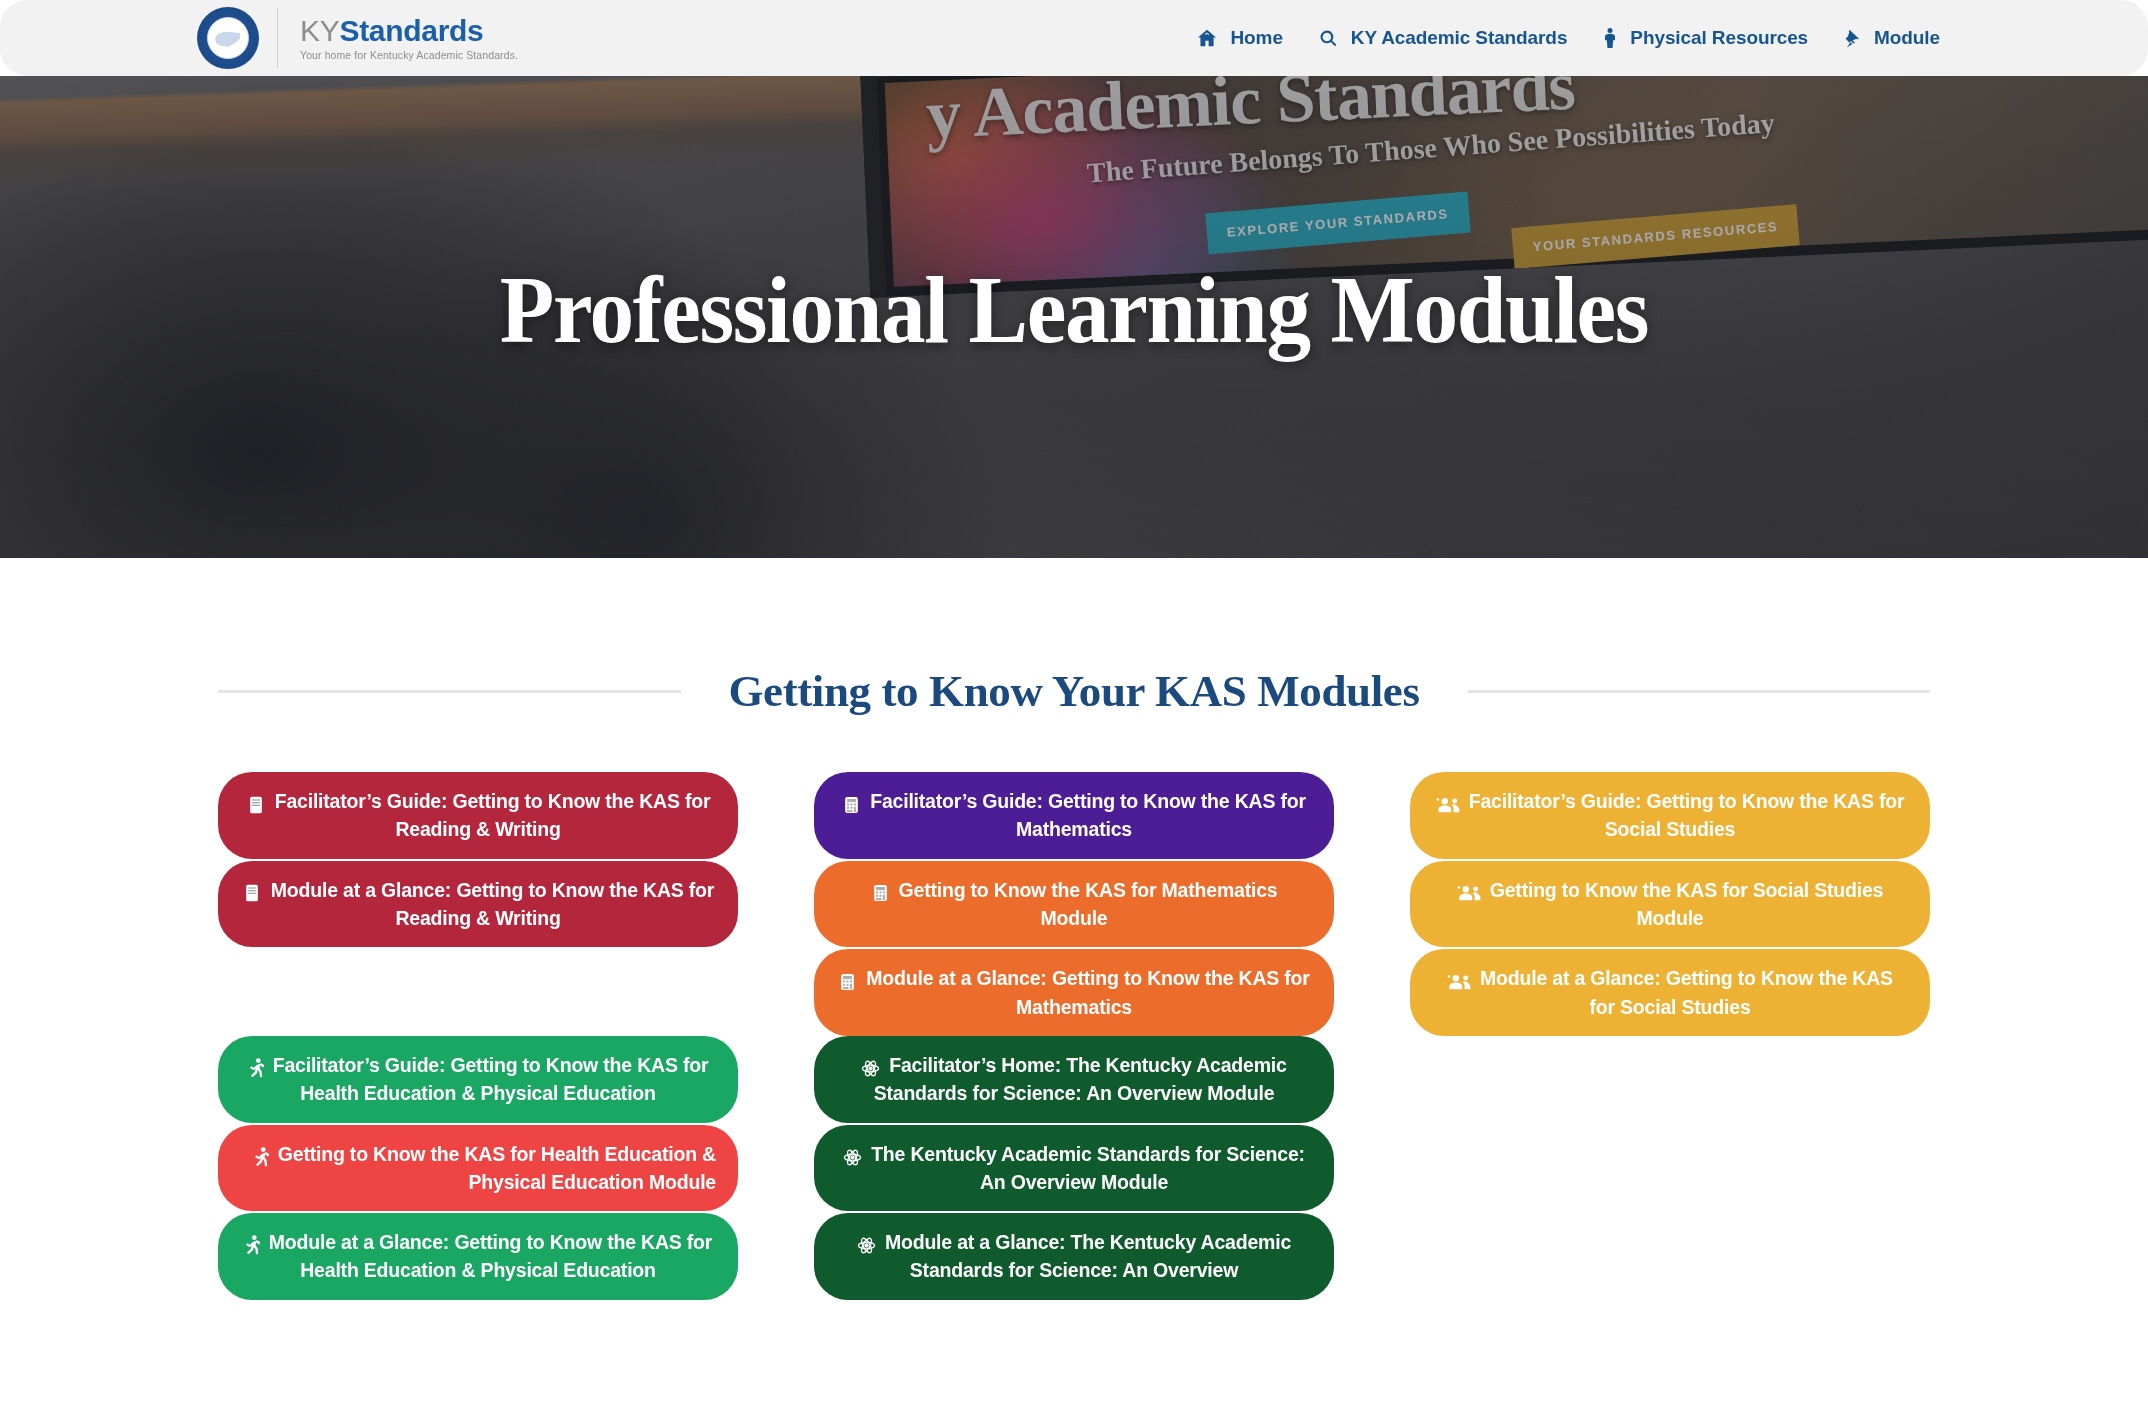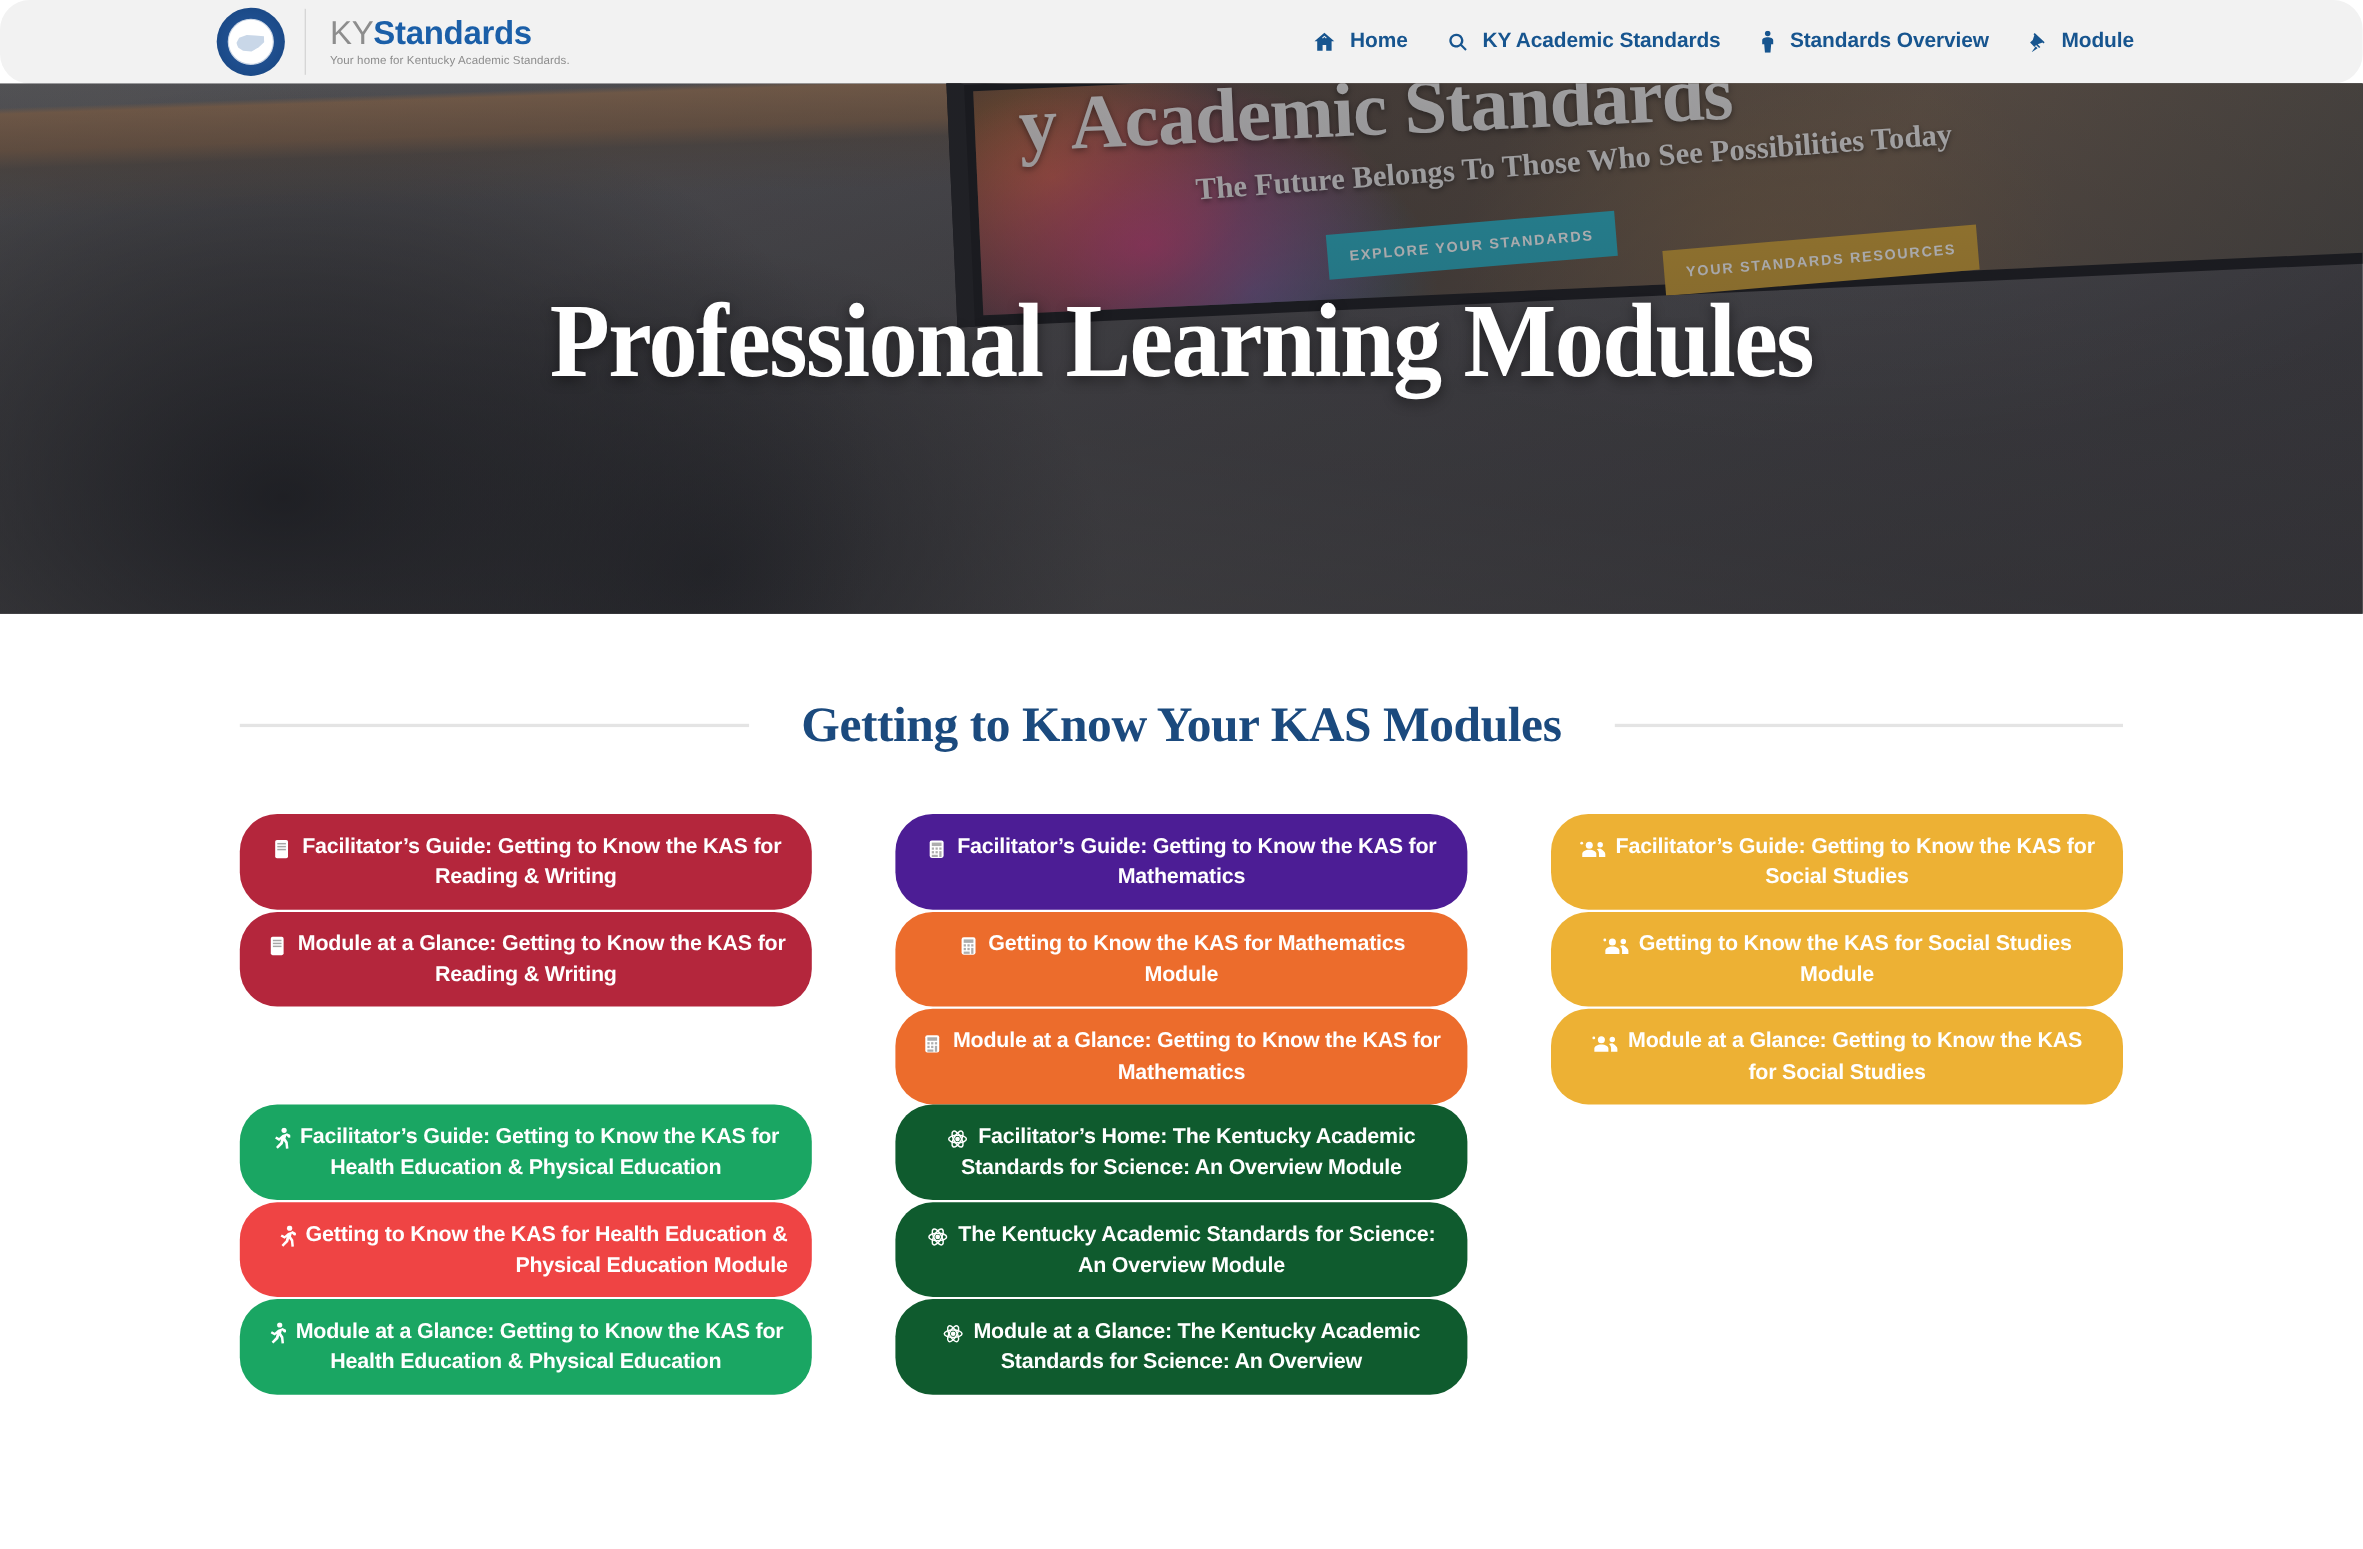--- a/index.html
+++ b/index.html
@@ -228,21 +228,21 @@
     transform: scaleX(0.93);
   }
 
   
   .section-heading {
     display: flex;
     align-items: center;
     gap: 0;
     margin: 0 auto;
     width: 1712px;
-    padding-top: 75px;
+    padding-top: 107px;
   }
   .heading-rule {
     flex: 1;
     height: 3px;
     background: #e4e4e4;
   }
   .heading-text {
     font-family: "Liberation Serif", serif;
     font-weight: 700;
     font-size: 45px;
@@ -331,21 +331,21 @@
       <span>KY Academic Standards</span>
     </a>
 
     <a class="nav-item">
       <span>
         <svg width="14" height="20" viewBox="0 0 14 24">
             <circle cx="7" cy="3" r="3"></circle>
             <path d="M7 7C3.7 7 1 8.4 1 10.2v4.6h2.2L4 24h6l.8-9.2H13v-4.6C13 8.4 10.3 7 7 7z"></path>
           </svg>
       </span>
-      <span>Standards Overview</span>
+      <span>Physical Resources</span>
     </a>
 
     <a class="nav-item">
       <span>
         <svg width="17" height="19" viewBox="0 0 20 24">
             <path d="M6.5 1.2 5.1 2.6l1 1-1.8 5.6-3.1 3.1 1.4 1.4 3.6 3.6L8 15l3.6 3.6 1.4-1.4-3.1-3.1 5.6-1.8 1 1 1.4-1.4L6.5 1.2z"></path>
             <path d="M7.6 16.6 3 23.4l6.8-4.6z"></path>
           </svg>
       </span>
       <span>Module</span>

